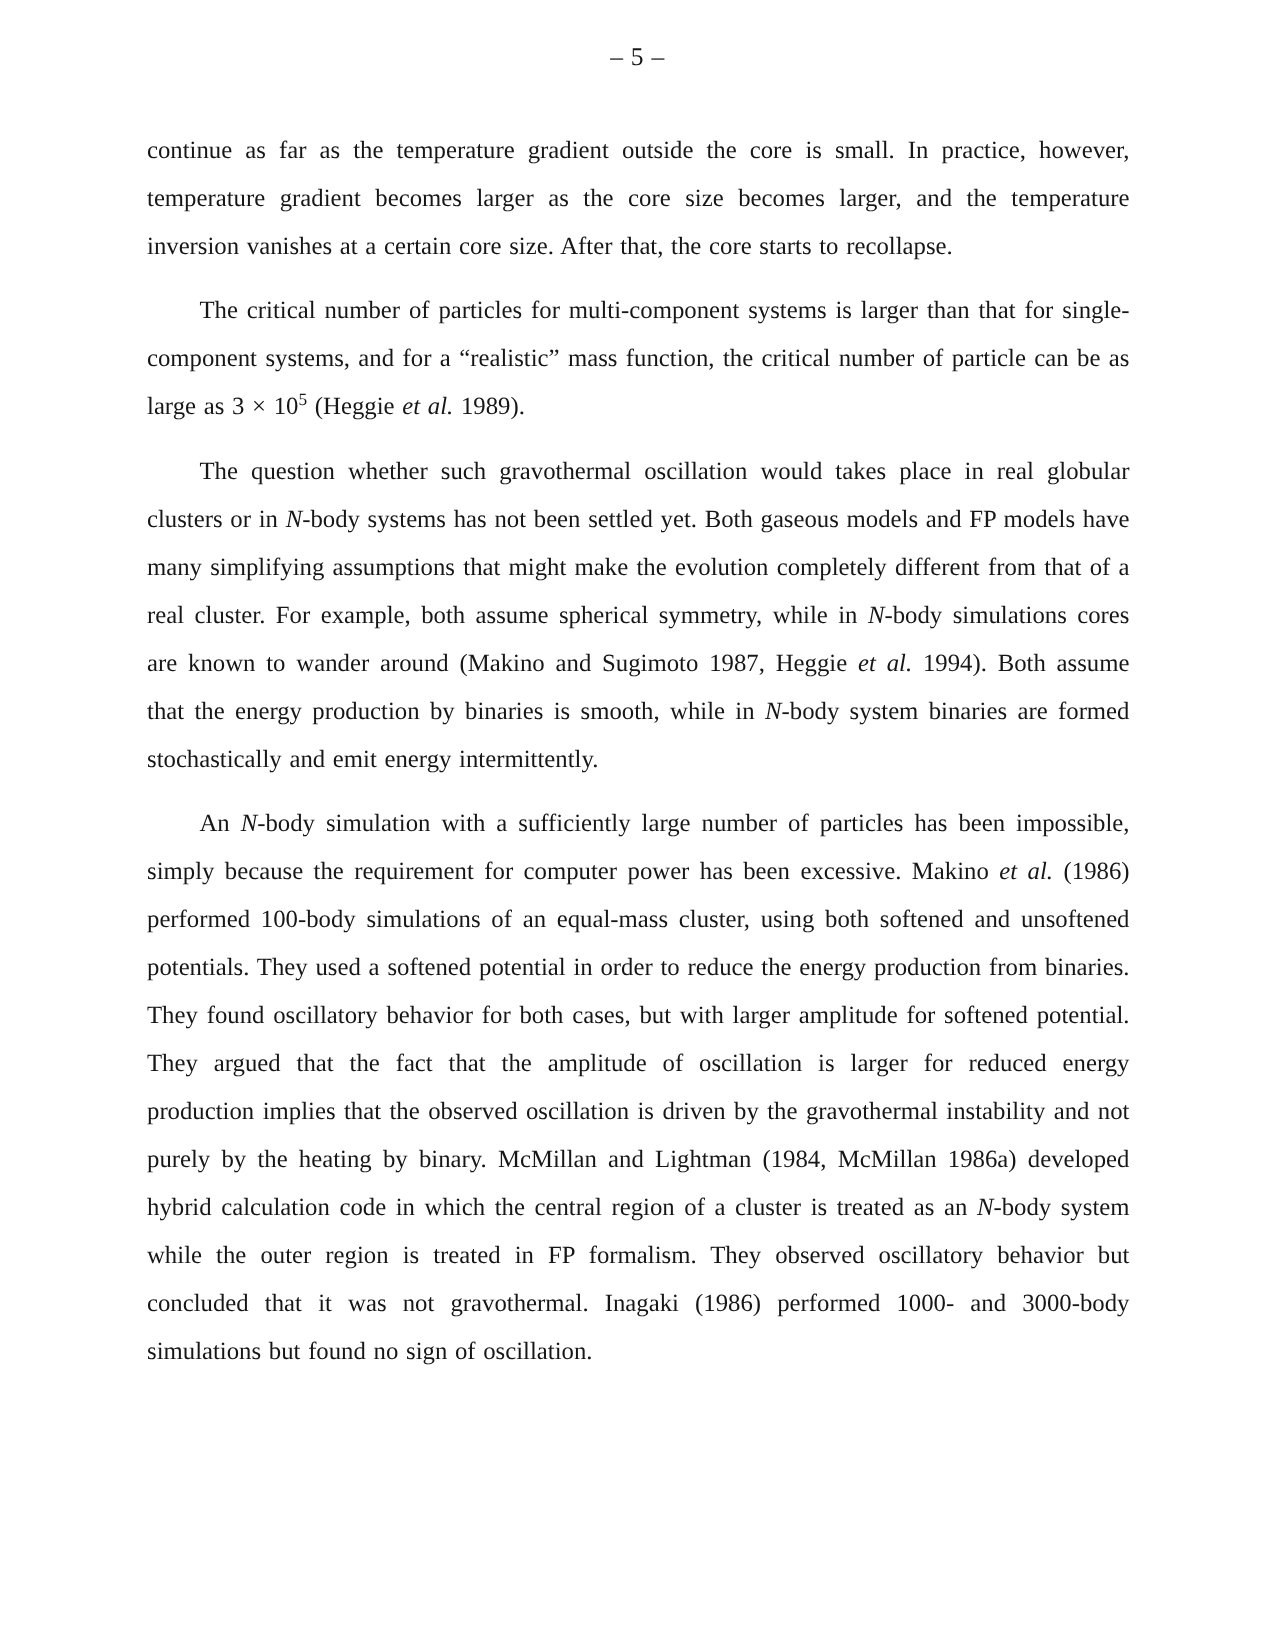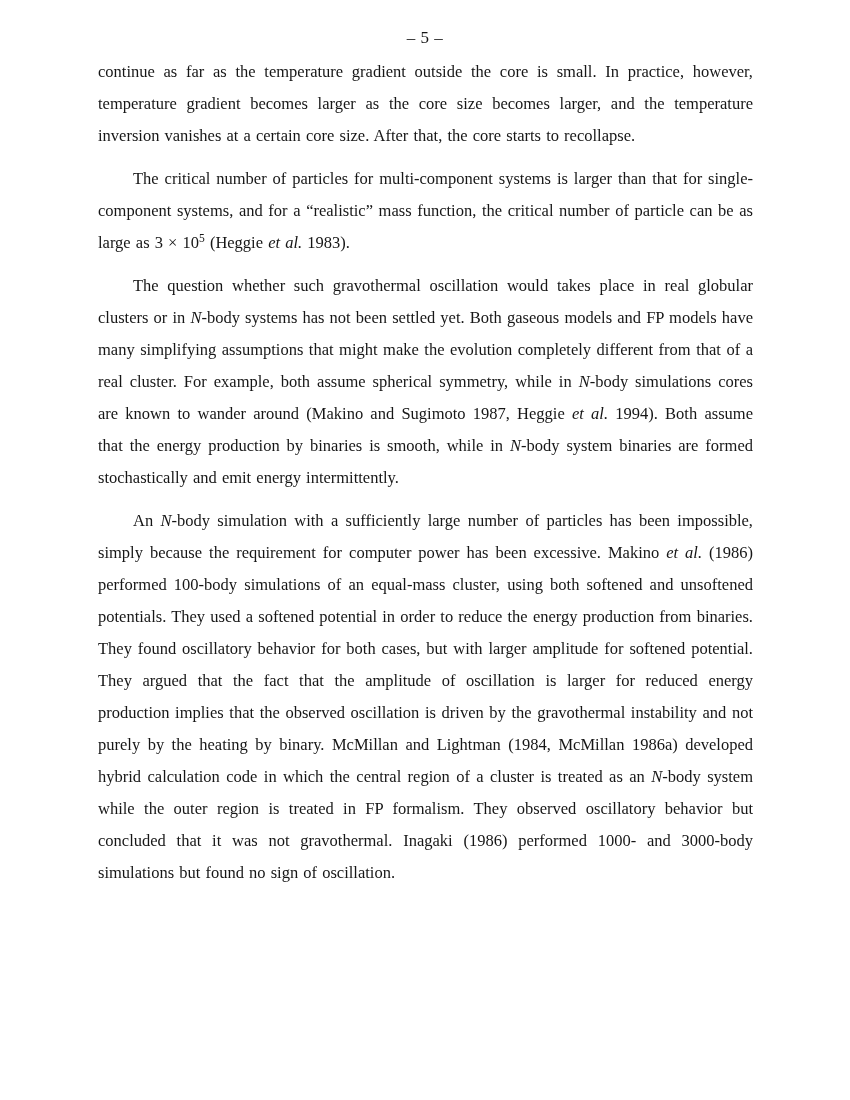--- a/index.html
+++ b/index.html
@@ -21,21 +21,21 @@
     top: 28px;
     left: 0;
     width: 100%;
     text-align: center;
     font-size: 17px;
     letter-spacing: 0.5px;
   }
   .content {
     position: absolute;
     left: 98px;
-    top: 56px;
+    top: 84px;
     width: 655px;
   }
   p.para {
     font-size: 16.5px;
     line-height: 32px;
     text-align: justify;
     margin: 0 0 11px 0;
     word-spacing: 1px;
   }
   p.para.indent {
@@ -50,17 +50,17 @@
     line-height: 0;
   }
 </style>
 </head>
 <body>
 
 <div class="page">
   <div class="page-number">– 5 –</div>
   <div class="content">
       <p class="para"><span class="seg-n">continue as far as the temperature gradient outside the core is small. In practice, however, temperature gradient becomes larger as the core size becomes larger, and the temperature inversion vanishes at a certain core size. After that, the core starts to recollapse.</span></p>
-      <p class="para indent"><span class="seg-n">The critical number of particles for multi-component systems is larger than that for single-component systems, and for a “realistic” mass function, the critical number of particle can be as large as 3 × 10</span><span class="seg-sup">5</span><span class="seg-n"> (Heggie </span><span class="seg-i">et al.</span><span class="seg-n"> 1983).</span></p>
+      <p class="para indent"><span class="seg-n">The critical number of particles for multi-component systems is larger than that for single-component systems, and for a “realistic” mass function, the critical number of particle can be as large as 3 × 10</span><span class="seg-sup">5</span><span class="seg-n"> (Heggie </span><span class="seg-i">et al.</span><span class="seg-n"> 1989).</span></p>
       <p class="para indent"><span class="seg-n">The question whether such gravothermal oscillation would takes place in real globular clusters or in </span><span class="seg-i">N</span><span class="seg-n">-body systems has not been settled yet.  Both gaseous models and FP models have many simplifying assumptions that might make the evolution completely different from that of a real cluster. For example, both assume spherical symmetry, while in </span><span class="seg-i">N</span><span class="seg-n">-body simulations cores are known to wander around (Makino and Sugimoto 1987, Heggie </span><span class="seg-i">et al.</span><span class="seg-n"> 1994). Both assume that the energy production by binaries is smooth, while in </span><span class="seg-i">N</span><span class="seg-n">-body system binaries are formed stochastically and emit energy intermittently.</span></p>
       <p class="para indent"><span class="seg-n">An </span><span class="seg-i">N</span><span class="seg-n">-body simulation with a sufficiently large number of particles has been impossible, simply because the requirement for computer power has been excessive.  Makino </span><span class="seg-i">et al.</span><span class="seg-n"> (1986) performed 100-body simulations of an equal-mass cluster, using both softened and unsoftened potentials. They used a softened potential in order to reduce the energy production from binaries. They found oscillatory behavior for both cases, but with larger amplitude for softened potential. They argued that the fact that the amplitude of oscillation is larger for reduced energy production implies that the observed oscillation is driven by the gravothermal instability and not purely by the heating by binary.  McMillan and Lightman (1984, McMillan 1986a) developed hybrid calculation code in which the central region of a cluster is treated as an </span><span class="seg-i">N</span><span class="seg-n">-body system while the outer region is treated in FP formalism. They observed oscillatory behavior but concluded that it was not gravothermal. Inagaki (1986) performed 1000- and 3000-body simulations but found no sign of oscillation.</span></p>
     </div>
 </div>
 
 </body></html>

